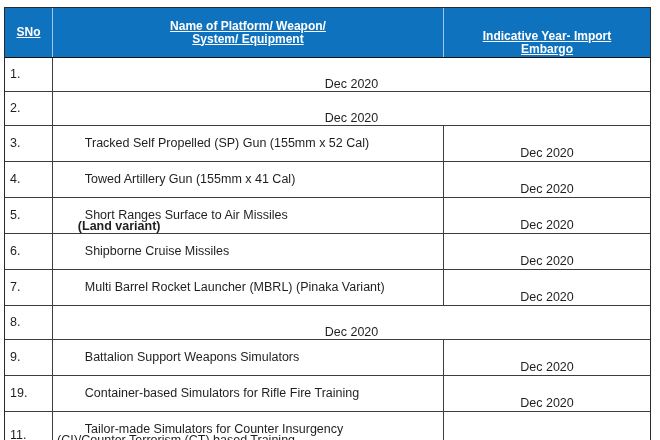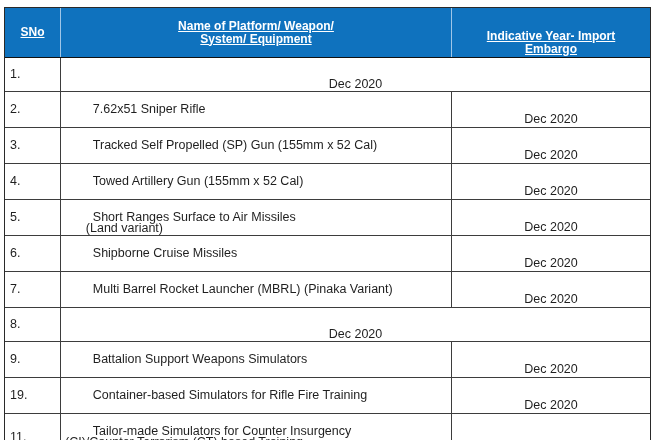--- a/index.html
+++ b/index.html
@@ -24,26 +24,26 @@
   .td {
     display: flex;
     align-items: center;
     padding: 1px 4px;
     font-size: 12.5px;
     line-height: 11px;
     border-right: 1px solid #3d3d3d;
   }
   .td:last-child { border-right: none; margin-top: 20px; }
 
-  .sno  { width: 56px; padding-left: 5px; }
+  .sno  { width: 48px; padding-left: 5px; }
   .name { width: 391px; }
   .year { flex: 1; justify-content: center; text-align: center; }
 
   .name-wrap { white-space: pre-wrap; }
-  .bold { font-weight: normal; }
+  .bold { font-weight: bold; }
 
   
   .tr.header {
     background: var(--header-bg, #0F72BE);
     color: var(--header-text, #ffffff);
     border-bottom: 1px solid #111111;
   }
   .tr.header .td {
     font-weight: bold;
     font-size: 12px;
@@ -80,43 +80,38 @@
     </div>
 
     <div id="tbody">
   <div class="tr">
     <div class="td sno">1.</div>
     <div class="td year">Dec 2020</div>
   </div>
 
   <div class="tr">
     <div class="td sno">2.</div>
-    <div class="td name">
-      <span class="name-wrap">
-        <span class="name-main">7.62x51 Sniper Rifle</span>
-      </span>
-    </div>
     <div class="td year">Dec 2020</div>
   </div>
 
   <div class="tr">
     <div class="td sno">3.</div>
     <div class="td name">
       <span class="name-wrap">
         <span class="name-main">Tracked Self Propelled (SP) Gun (155mm x 52 Cal)</span>
       </span>
     </div>
     <div class="td year">Dec 2020</div>
   </div>
 
   <div class="tr">
     <div class="td sno">4.</div>
     <div class="td name">
       <span class="name-wrap">
-        <span class="name-main">Towed Artillery Gun (155mm x 52 Cal)</span>
+        <span class="name-main">Towed Artillery Gun (155mm x 41 Cal)</span>
       </span>
     </div>
     <div class="td year">Dec 2020</div>
   </div>
 
   <div class="tr">
     <div class="td sno">5.</div>
     <div class="td name">
       <span class="name-wrap">
         <span class="name-main">Short Ranges Surface to Air Missiles </span>

